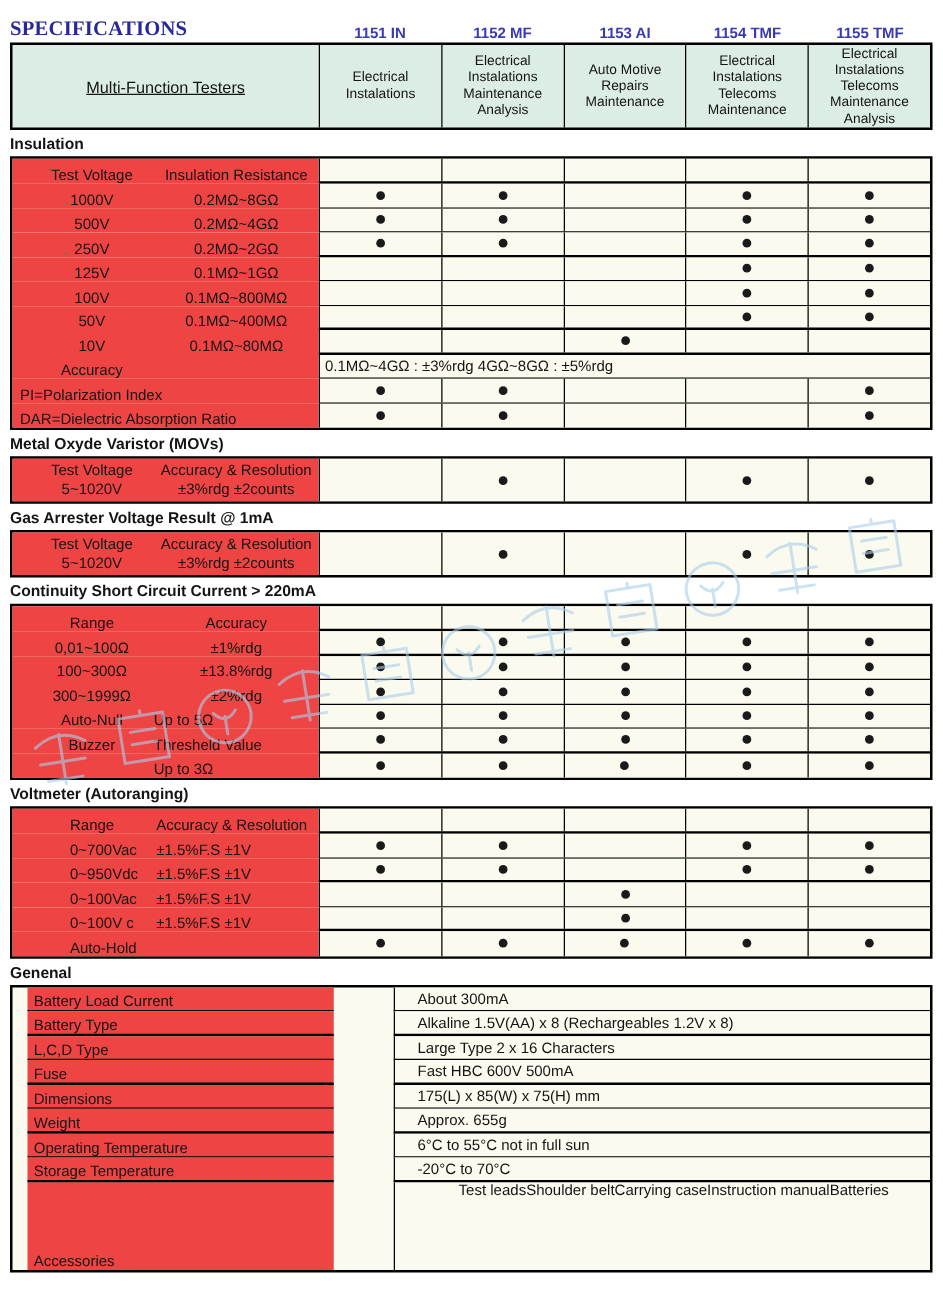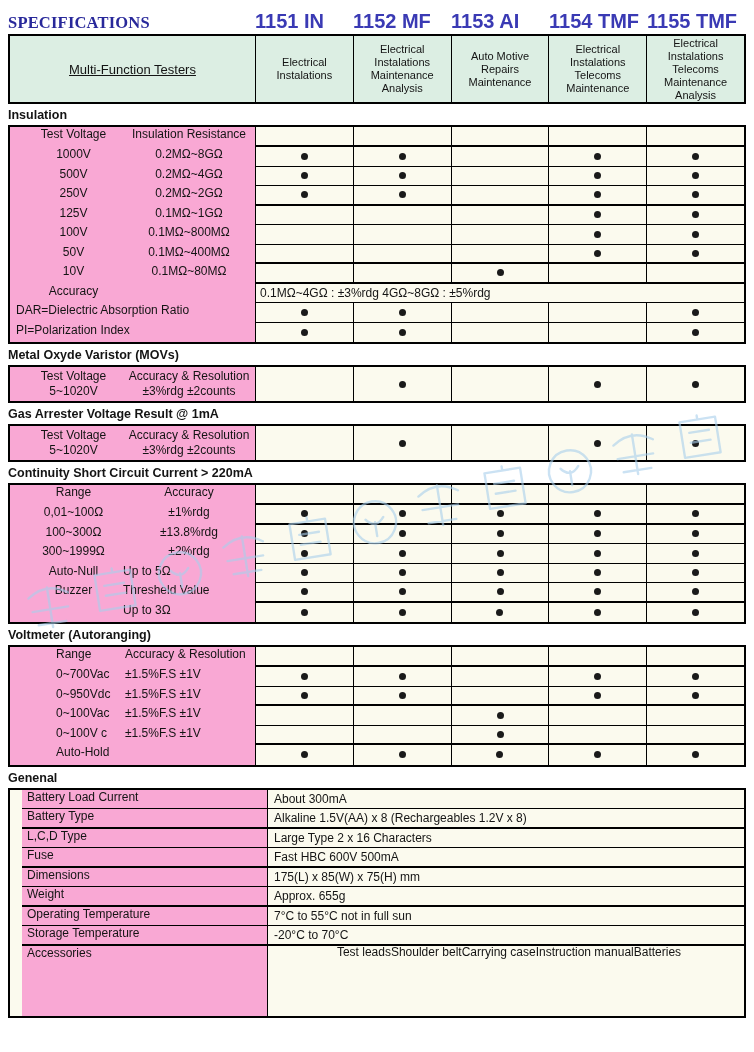--- a/index.html
+++ b/index.html
@@ -9,34 +9,34 @@
     width: 754px; height: 1052px;
     background: #ffffff;
     font-family: "Liberation Sans", sans-serif;
     color: #141414;
     padding: 10px 8px 0 8px;
     overflow: hidden;
   }
   
   .title-row { display: flex; align-items: flex-end; height: 23px; margin-bottom: 1px; }
   .page-title { width: 247px; font-size: 16.5px; font-weight: bold; color: #28289A; letter-spacing: .2px; font-family: Liberation Serif, serif; }
-  .model-cell { width: 98px; font-size: 20px; font-weight: bold; color: #3A3AB4; }
+  .model-cell { width: 98px; text-align: center; font-size: 12px; font-weight: bold; color: #3A3AB4; }
   
   .header-table { display: flex; border: 2.5px solid #000; height: 70px; background: #dceee3; }
   .ht-label { width: 245px; display: flex; align-items: center; justify-content: center; font-size: 13px; text-decoration: underline; }
   .ht-cells { flex: 1; display: flex; border-left: 1.5px solid #000; }
   .ht-cell { flex: 1; display: flex; flex-direction: column; justify-content: center; text-align: center; font-size: 11px; line-height: 13px; }
   .ht-cell + .ht-cell { border-left: 1.5px solid #000; }
   
   .sec-title { font-size: 12.5px; line-height: 15px; font-weight: bold; margin: 4px 0 2px; }
   .tbl { border: 2.5px solid #000; background: #fbfaee; }
   .row { display: flex; height: 19.5px; }
   .row.hdr { height: 20px; }
   .row.block { height: 34px; }
-  .lab { width: 245px; background: #f9a8d4; display: flex; align-items: flex-start; font-size: 12px; }
+  .lab { width: 245px; background: #ef4444; display: flex; align-items: flex-end; font-size: 12px; }
   .lab .s1 { width: 105px; text-align: center; }
   .lab .s2 { flex: 1; text-align: center; }
   .lab .s2.left { text-align: left; padding-left: 8px; }
   .lab.full { padding-left: 6px; }
   .lab.two { flex-direction: column; justify-content: center; }
   .lab-line { display: flex; width: 100%; line-height: 15px; }
   .data { flex: 1; height: 100%; border-left: 1.5px solid #000; display: flex; background: #fbfaee; }
   .row:not(:last-child) .data { border-bottom: 1px solid #000; justify-content: flex-end; }
   .row.thick:not(:last-child) .data { border-bottom-width: 2.5px; }
   .cell { flex: 1; display: flex; align-items: center; justify-content: center; }
@@ -47,21 +47,21 @@
   .sec-insulation .s1, .sec-continuity .s1, .sec-mov .s1, .sec-gas-arrester .s1 { padding-left: 22px; }
   .sec-insulation .s2, .sec-continuity .s2, .sec-mov .s2, .sec-gas-arrester .s2 { padding-left: 8px; }
   .sec-voltmeter .s1 { text-align: left; padding-left: 46px; }
   .sec-voltmeter .s2 { text-align: left; padding-left: 10px; }
   
   .sec-general .row { height: 19.5px; }
   .sec-general .row.multi { height: 70px; }
   .lab.kv { padding-left: 5px; justify-content: flex-start; margin-left: 12px; }
   .sec-general .row:not(:last-child) .lab { border-bottom: 1px solid #000; }
   .sec-general .row.thick:not(:last-child) .lab { border-bottom-width: 2.5px; }
-  .val { flex: 1; height: 100%; display: flex; align-items: center; padding-left: 6px; font-size: 12px; background: #fbfaee; border-left: 1.5px solid #000; }
+  .val { flex: 1; height: 100%; display: flex; align-items: center; padding-left: 18px; font-size: 12px; background: #fbfaee; border-left: 1.5px solid #000; margin-left: 48px; }
   .sec-general .row:not(:last-child) .val { border-bottom: 1px solid #000; }
   .sec-general .row.thick:not(:last-child) .val { border-bottom-width: 2.5px; }
   .val.multi { flex-direction: row; align-items: flex-start; justify-content: center; line-height: 13.5px; }
   
   .watermark { position: absolute; left: 12px; top: 396px; width: 730px; height: 250px; pointer-events: none; opacity: .6; }
 </style>
 </head>
 <body>
 
 <div class="page">
@@ -259,37 +259,37 @@
         <div class="row">
           <div class="lab">
             <span class="s1">Accuracy</span>
             <span class="s2"></span>
           </div>
           <div class="data">
             <div class="span-cell">0.1MΩ~4GΩ : ±3%rdg    4GΩ~8GΩ : ±5%rdg</div>
           </div>
         </div>
         <div class="row">
+          <div class="lab full">PI=Polarization Index</div>
+          <div class="data">
+            <div class="cell">
+              <span class="dot"></span>
+            </div>
+            <div class="cell">
+              <span class="dot"></span>
+            </div>
+            <div class="cell"></div>
+            <div class="cell"></div>
+            <div class="cell">
+              <span class="dot"></span>
+            </div>
+          </div>
+        </div>
+        <div class="row">
           <div class="lab full">DAR=Dielectric Absorption Ratio</div>
-          <div class="data">
-            <div class="cell">
-              <span class="dot"></span>
-            </div>
-            <div class="cell">
-              <span class="dot"></span>
-            </div>
-            <div class="cell"></div>
-            <div class="cell"></div>
-            <div class="cell">
-              <span class="dot"></span>
-            </div>
-          </div>
-        </div>
-        <div class="row">
-          <div class="lab full">PI=Polarization Index</div>
           <div class="data">
             <div class="cell">
               <span class="dot"></span>
             </div>
             <div class="cell">
               <span class="dot"></span>
             </div>
             <div class="cell"></div>
             <div class="cell"></div>
             <div class="cell">
@@ -640,21 +640,21 @@
         <div class="row">
           <div class="lab kv">Dimensions</div>
           <div class="val">175(L) x 85(W) x 75(H) mm</div>
         </div>
         <div class="row thick">
           <div class="lab kv">Weight</div>
           <div class="val">Approx. 655g</div>
         </div>
         <div class="row">
           <div class="lab kv">Operating Temperature</div>
-          <div class="val">7°C to 55°C not in full sun</div>
+          <div class="val">6°C to 55°C not in full sun</div>
         </div>
         <div class="row thick">
           <div class="lab kv">Storage Temperature</div>
           <div class="val">-20°C to 70°C</div>
         </div>
         <div class="row multi">
           <div class="lab kv">Accessories</div>
           <div class="val multi">
             <div class="val-line">Test leads</div>
             <div class="val-line">Shoulder belt</div>

